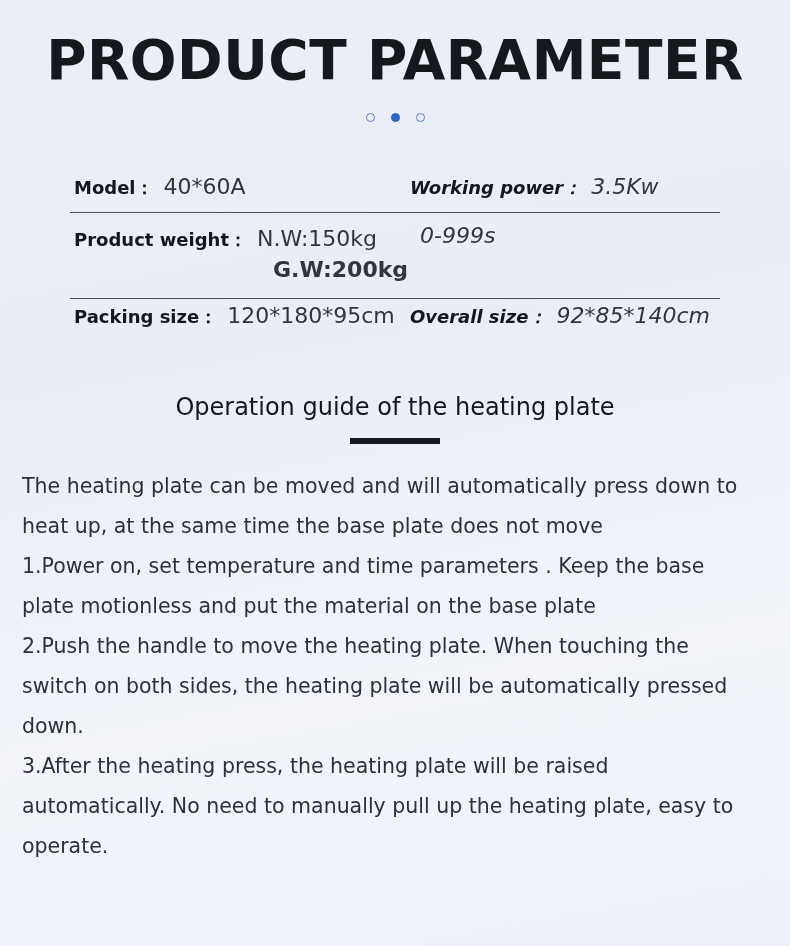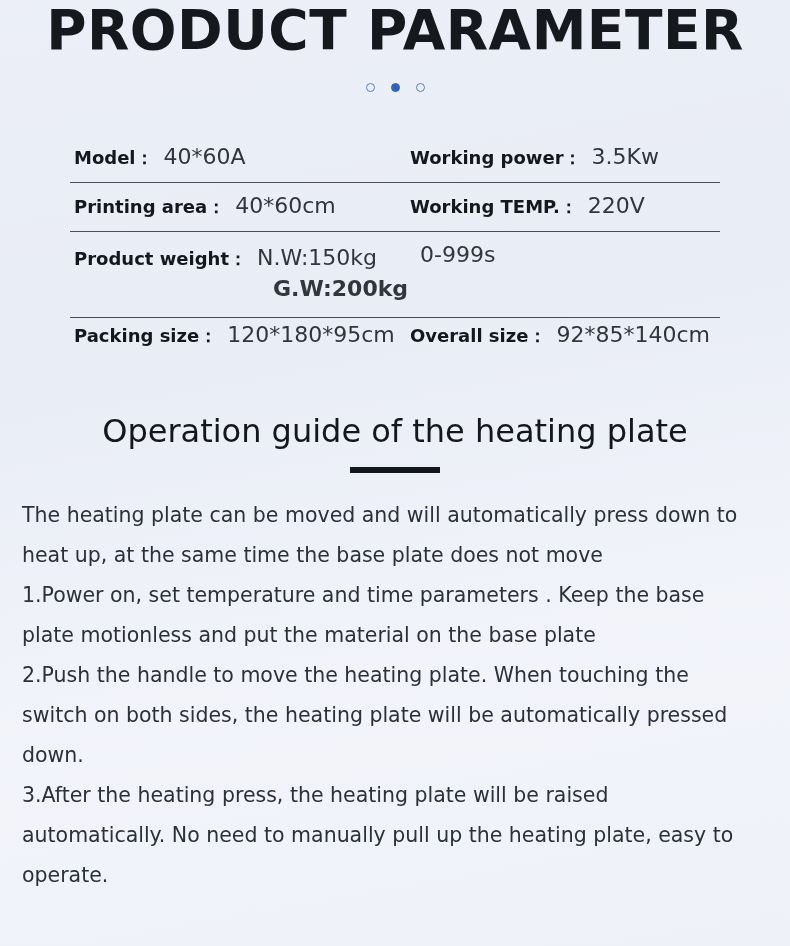--- a/index.html
+++ b/index.html
@@ -16,20 +16,21 @@
   .page {
     position: relative;
     width: 790px;
     height: 946px;
     background: linear-gradient(170deg, #eceff7 0%, #e9edf6 35%, #f2f4fa 70%, #eef1f8 100%);
     box-sizing: border-box;
   }
 
   
   .title-wrap {
+    padding-top: 30px;
     text-align: center;
   }
   .main-title {
     font-size: 55px;
     font-weight: bold;
     letter-spacing: 0.5px;
     color: #15181c;
     line-height: 1.1;
     font-family: "DejaVu Sans", sans-serif;
   }
@@ -74,20 +75,21 @@
     display: flex;
     align-items: baseline;
     box-sizing: border-box;
   }
   .spec-cell.left {
     width: 340px;
     padding-left: 4px;
   }
   .spec-cell.right {
     width: 310px;
+    font-style: italic;
   }
   .spec-label {
     font-size: 18px;
     font-weight: bold;
     color: #14171c;
     white-space: nowrap;
     font-family: "DejaVu Sans", sans-serif;
   }
   .spec-value {
     font-size: 22px;
@@ -103,21 +105,21 @@
   }
   .weight-value {
     display: inline-block;
     line-height: 1.45;
   }
 
   
   .section-heading {
     margin-top: 52px;
     text-align: center;
-    font-size: 32px;
+    font-size: 24px;
     color: #14171c;
     font-family: "DejaVu Sans", sans-serif;
     font-weight: 400;
   }
   .heading-rule {
     margin: 17px auto 0 auto;
     width: 90px;
     height: 6px;
     background: #14171c;
   }
@@ -155,30 +157,20 @@
       <div class="spec-cell left">
         <span class="spec-label">Model：</span>
         <span class="spec-value">40*60A</span>
       </div>
       <div class="spec-cell right">
         <span class="spec-label">Working power：</span>
         <span class="spec-value">3.5Kw</span>
       </div>
     </div>
 
-    <div class="spec-row">
-      <div class="spec-cell left">
-        <span class="spec-label">Printing area：</span>
-        <span class="spec-value">40*60cm</span>
-      </div>
-      <div class="spec-cell right">
-        <span class="spec-label">Working TEMP.：</span>
-        <span class="spec-value">220V</span>
-      </div>
-    </div>
 
     <div class="spec-row">
       <div class="spec-cell left">
         <span class="spec-label">Product weight：</span>
         <span class="spec-value weight-value">
           <span>N.W:150kg</span>
           <span class="second-line">G.W:200kg</span>
         </span>
       </div>
       <div class="spec-cell right">

